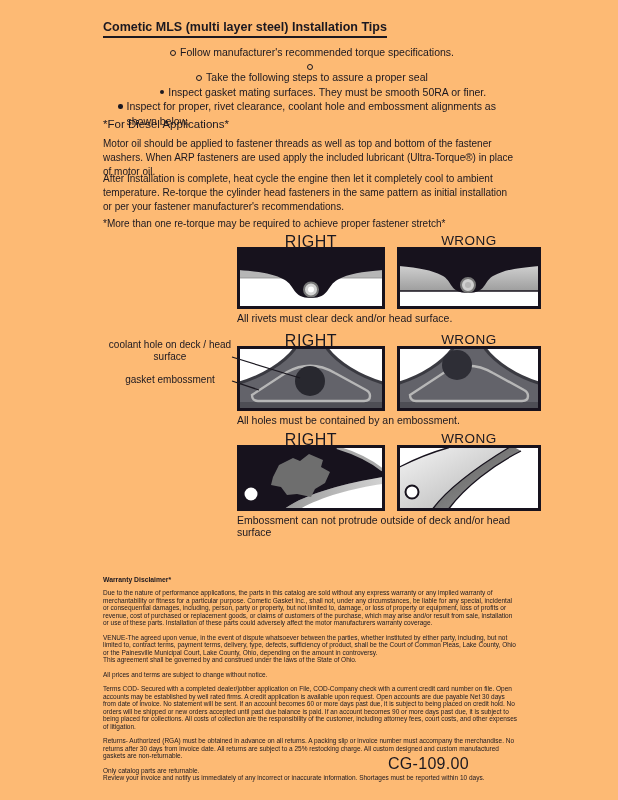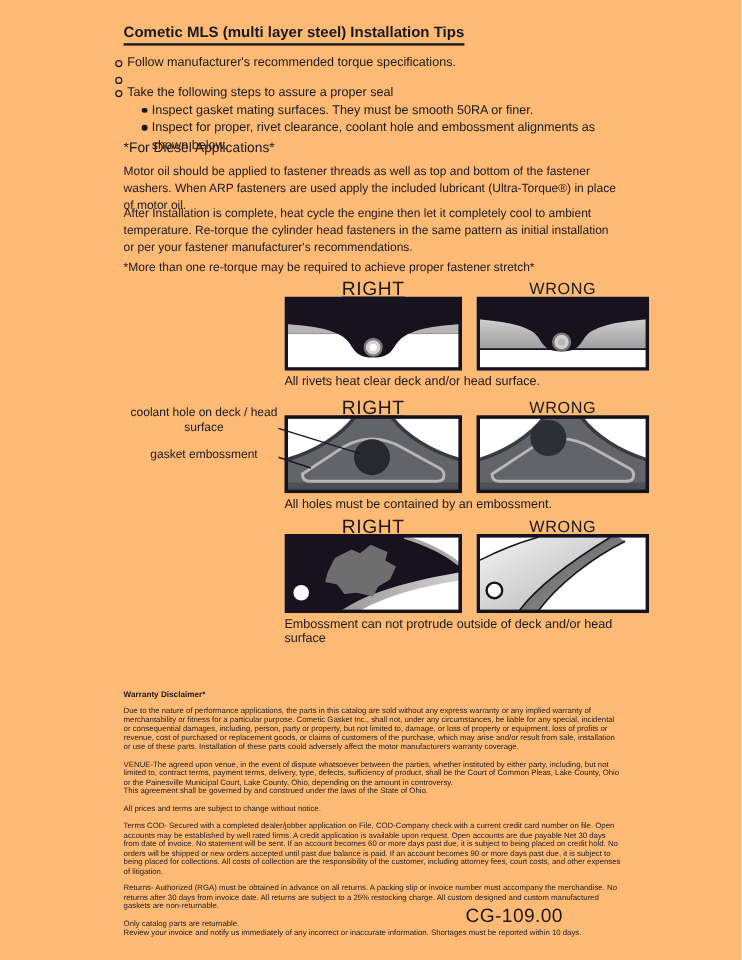--- a/index.html
+++ b/index.html
@@ -5,21 +5,21 @@
   html,body { margin:0; padding:0; background:#ffffff; }
   .page {
     position:relative; width:618px; height:800px; background:#fdba74;
     font-family:"Liberation Sans", sans-serif; color:#1b1820; overflow:hidden;
   }
   
   .title { position:absolute; left:103px; top:20px; margin:0; font-size:12.5px; font-weight:bold; }
   .title .u { display:inline-block; border-bottom:2px solid #1b1820; padding-bottom:2px; }
   
   .bullets { position:absolute; left:96px; top:45px; width:432px; }
-  .bullet { display:flex; font-size:10.5px; line-height:14.5px; }
+  .bullet { display:flex; font-size:10.5px; line-height:14.5px;justify-content:center; }
   .bullet .marker { flex:none; width:4px; height:4px; border:1.2px solid #1b1820; border-radius:50%; margin:4.5px 4px 0 0; }
   .bullet.sub { margin-left:22px; }
   .bullet.sub .marker { width:4.5px; height:4.5px; border:none; background:#1b1820; margin-top:5px; }
   
   .diesel-h { position:absolute; left:103px; top:118px; margin:0; font-size:11.5px; font-weight:normal; }
   .bodytext { position:absolute; left:103px; margin:0; width:415px; font-size:10px; line-height:13.8px; }
   .p1 { top:137px; } .p2 { top:172px; } .note { top:217px; }
   
   .diag { position:absolute; left:237px; width:304px; }
   .r1 { top:233px; } .r2 { top:332px; } .r3 { top:431px; }
@@ -102,21 +102,21 @@
         </defs>
         <rect x="0" y="0" width="144" height="62" fill="#fff"></rect>
         <rect x="2" y="17" width="140" height="27" fill="url(#g1)"></rect>
         <line x1="2" y1="44" x2="142" y2="44" stroke="#17121d" stroke-width="1.5"></line>
         <path d="M2,2 H142 V19 C119,21 108,23 97,28.5 C86,34 90,46 71,46 C52,46 56,34 45,28.5 C34,23 23,21 2,19 Z" fill="#17121d"></path>
         <circle cx="71" cy="38" r="7" fill="#cfcfcf" stroke="#777" stroke-width="2"></circle>
         <circle cx="71" cy="38" r="3" fill="#b5b5b5"></circle>
         <rect x="1.5" y="1.5" width="141" height="59" fill="none" stroke="#17121d" stroke-width="3"></rect>
       </svg>
     </div>
-    <div class="dcap">All rivets heat clear deck and/or head surface.</div>
+    <div class="dcap">All rivets must clear deck and/or head surface.</div>
   </section>
 
   <section class="diag r2">
     <div class="dlabels">
       <div class="dl1">RIGHT</div>
       <div class="dl2">WRONG</div>
     </div>
     <div class="dpanels">
       <svg width="148" height="65" viewBox="0 0 148 65">
         <rect x="0" y="0" width="148" height="65" fill="#63636a"></rect>

